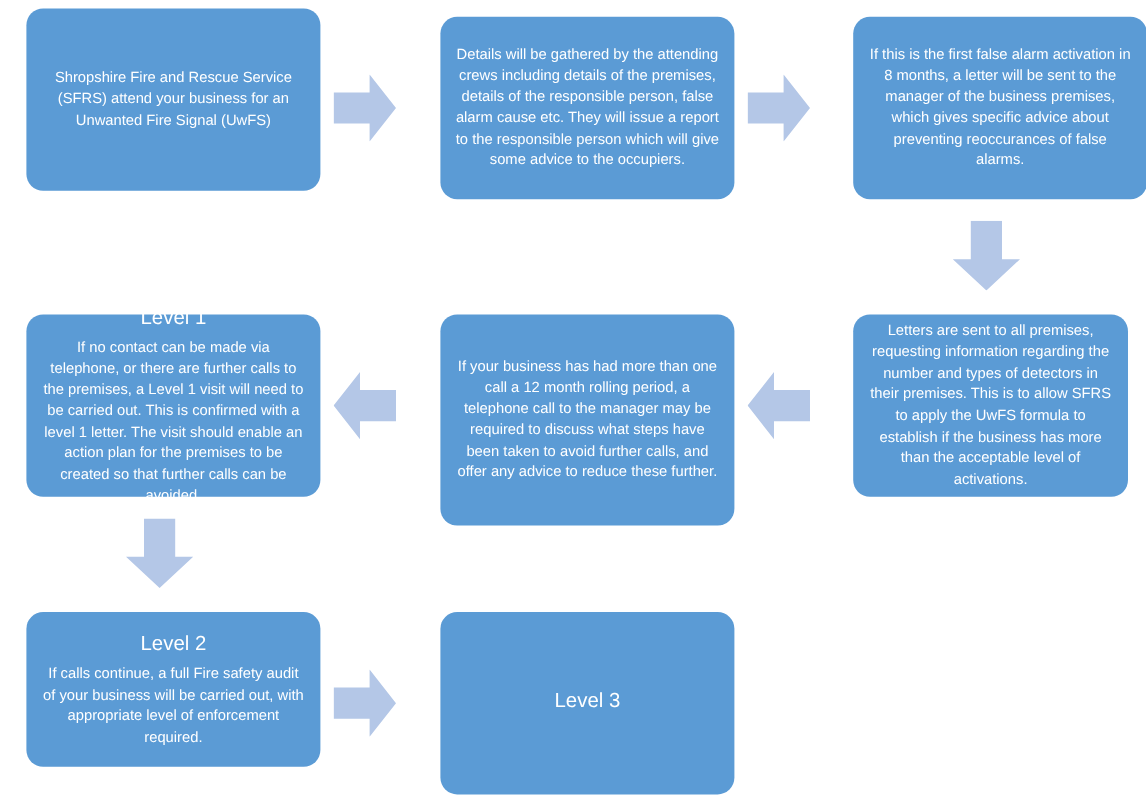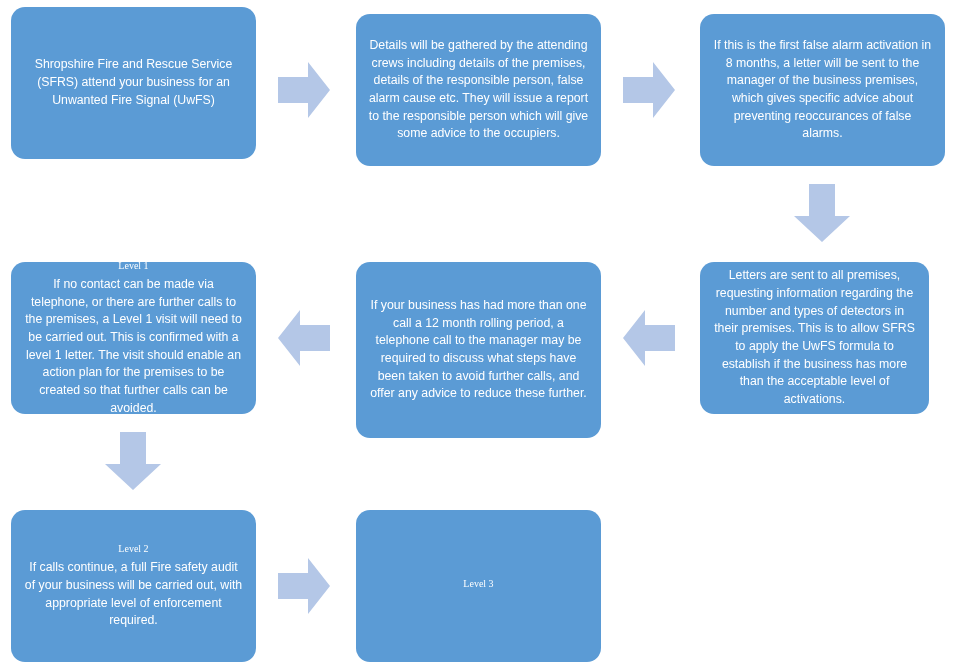--- a/index.html
+++ b/index.html
@@ -26,26 +26,26 @@
     border-radius: 14px;
     color: #ffffff;
     display: flex;
     flex-direction: column;
     align-items: center;
     justify-content: center;
     text-align: center;
     padding: 6px 12px;
     font-size: 12.3px;
     line-height: 1.44;
+    margin-left: 11px;
   }
   .node .title {
-    font-size: 10px;
+    font-size: 17px;
     line-height: 1.44;
     margin-bottom: 3px;
-    font-family: Liberation Serif, serif;
   }
   .node .body {
     font-size: 12.3px;
     line-height: 1.44;
   }
   .arrow {
     position: absolute;
   }
   .arrow svg {
     display: block;
@@ -112,21 +112,21 @@
   <div class="node" style="left:700px; top:262px; width:229px; height:152px;">
     <div class="body">Letters are sent to all premises, requesting information regarding the number and types of detectors in their premises. This is to allow SFRS to apply the UwFS formula to establish if the business has more than the acceptable level of activations.</div>
   </div>
 
   <div class="arrow" style="left:105px; top:432px; width:56px; height:58px;">
     <svg viewBox="0 0 56 58" preserveAspectRatio="none" aria-hidden="true">
       <polygon points="15,0 41,0 41,32 56,32 28,58 0,32 15,32" fill="#b4c7e7"></polygon>
     </svg>
   </div>
 
-  <div class="node" style="left:11px; top:510px; width:245px; height:152px;">
+  <div class="node" style="left:11px; top:510px; width:245px; height:129px;">
     <div class="title">Level 2</div>
     <div class="body">If calls continue, a full Fire safety audit of your business will be carried out, with appropriate level of enforcement required.</div>
   </div>
 
   <div class="arrow" style="left:278px; top:558px; width:52px; height:56px;">
     <svg viewBox="0 0 52 56" preserveAspectRatio="none" aria-hidden="true">
       <polygon points="0,15 30,15 30,0 52,28 30,56 30,41 0,41" fill="#b4c7e7"></polygon>
     </svg>
   </div>
 

